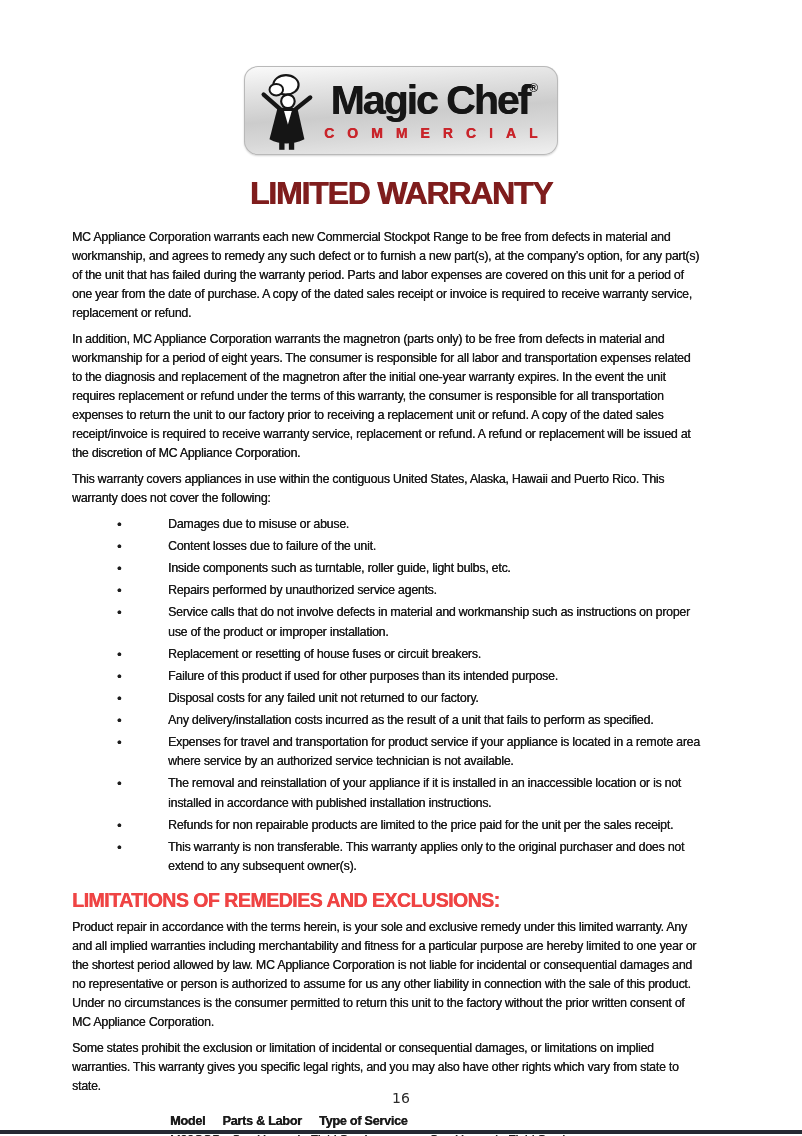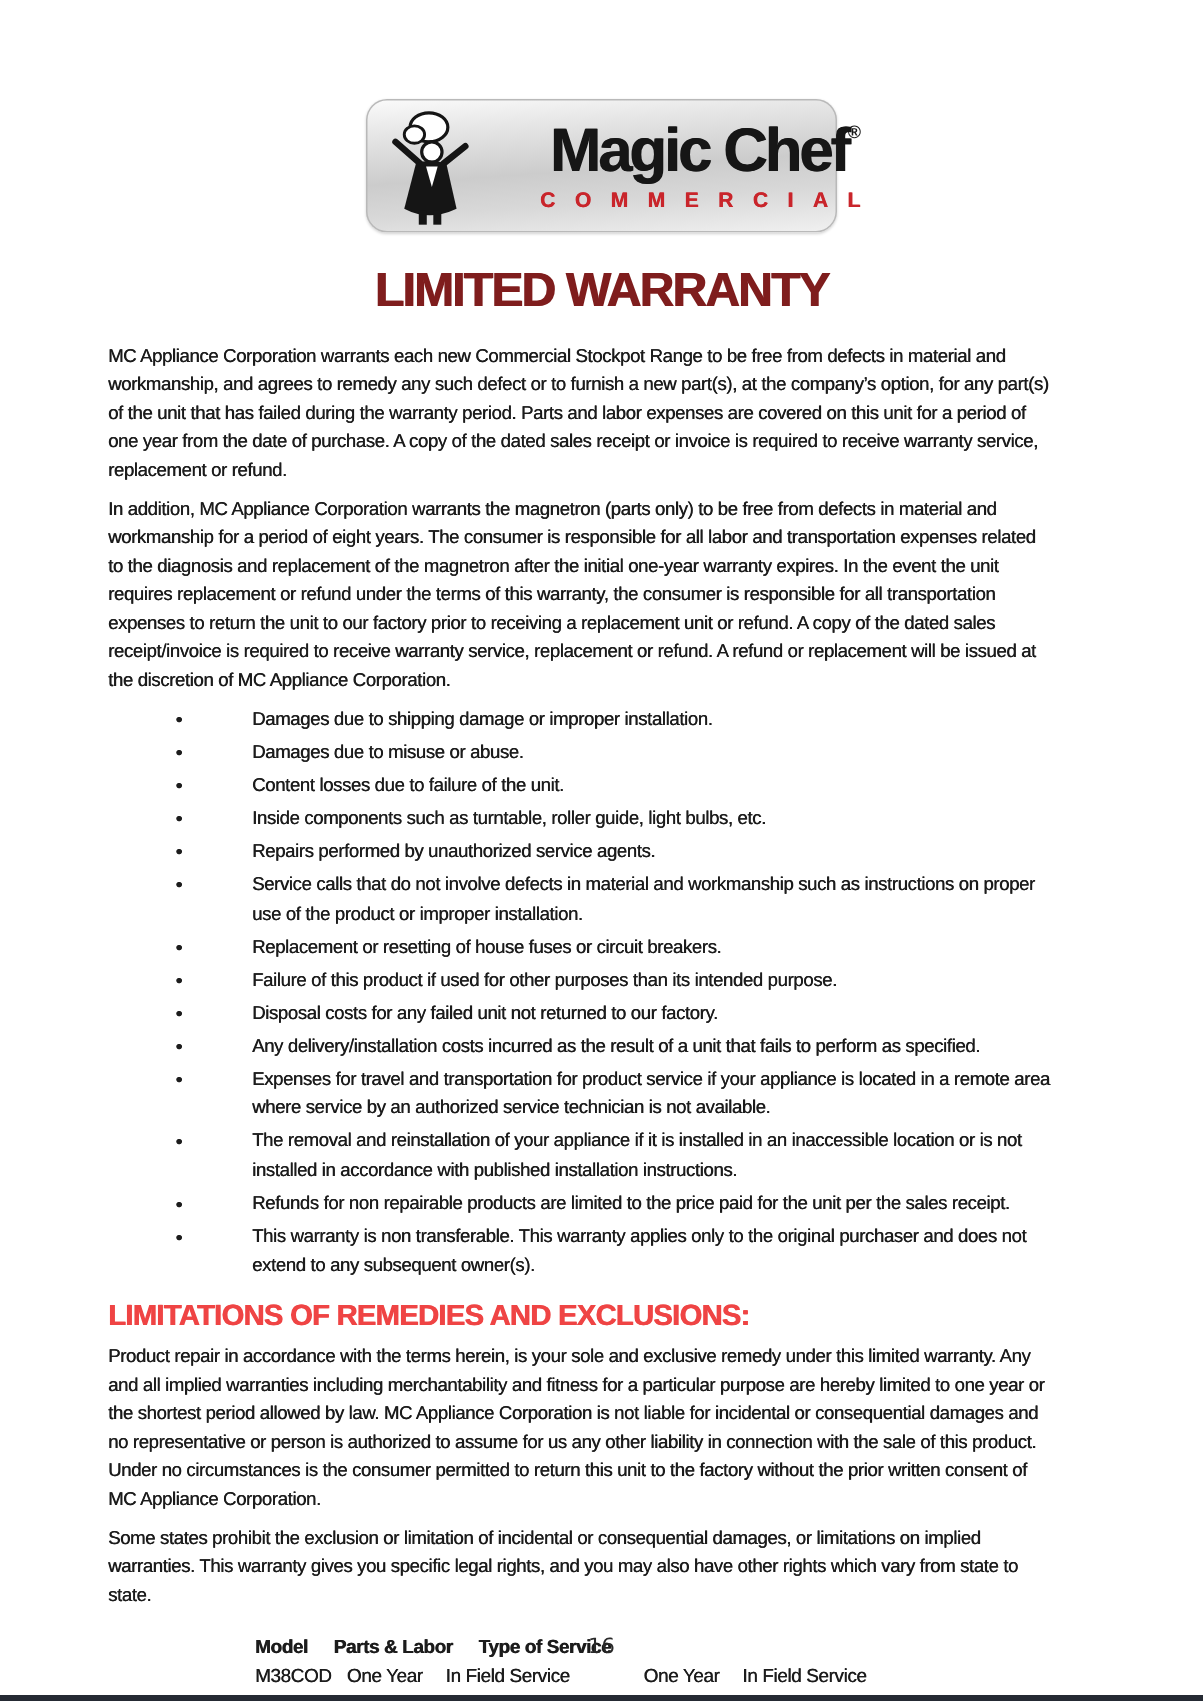--- a/index.html
+++ b/index.html
@@ -12,21 +12,21 @@
     overflow:hidden;
   }
   
   .logo-plate{
     width:314px;height:89px;
     margin:66px auto 0 auto;
     border-radius:14px;
     background:linear-gradient(176deg,#fbfbfb 0%,#e6e6e6 22%,#cccccc 52%,#d8d8d8 72%,#f1f1f1 100%);
     box-shadow:inset 0 0 0 1px #b9b9b9, 0 1px 2px rgba(0,0,0,.18);
     display:flex;align-items:center;
-    padding:0 14px 0 10px;box-sizing:border-box;gap:36px;
+    padding:0 14px 0 10px;box-sizing:border-box;
   }
   .chef-wrap{width:62px;height:82px;flex:0 0 auto;margin-top:2px;}
   .brand-block{flex:1;display:flex;flex-direction:column;align-items:center;margin-left:2px;}
   .brand-line{
     font-size:41px;font-weight:bold;letter-spacing:-2px;line-height:1;
     color:#161616;text-shadow:.6px 0 0 currentColor;white-space:nowrap;
   }
   .brand-line sup{font-size:12px;letter-spacing:0;vertical-align:22px;text-shadow:none;}
   .tagline{
     margin-top:4px;
@@ -112,23 +112,23 @@
       <div class="brand-line"><span>Magic Chef</span><sup>®</sup></div>
       <div class="tagline">COMMERCIAL</div>
     </div>
   </div>
 
   <h1>LIMITED WARRANTY</h1>
 
   <div class="content">
     <p>MC Appliance Corporation warrants each new Commercial Stockpot Range to be free from defects in material and workmanship, and agrees to remedy any such defect or to furnish a new part(s), at the company’s option, for any part(s) of the unit that has failed during the warranty period. Parts and labor expenses are covered on this unit for a period of one year from the date of purchase. A copy of the dated sales receipt or invoice is required to receive warranty service, replacement or refund.</p>
     <p>In addition, MC Appliance Corporation warrants the magnetron (parts only) to be free from defects in material and workmanship for a period of eight years. The consumer is responsible for all labor and transportation expenses related to the diagnosis and replacement of the magnetron after the initial one-year warranty expires. In the event the unit requires replacement or refund under the terms of this warranty, the consumer is responsible for all transportation expenses to return the unit to our factory prior to receiving a replacement unit or refund. A copy of the dated sales receipt/invoice is required to receive warranty service, replacement or refund. A refund or replacement will be issued at the discretion of MC Appliance Corporation.</p>
+    <p>This warranty covers appliances in use within the contiguous United States, Alaska, Hawaii and Puerto Rico. This warranty does not cover the following:</p>
 
     <ul class="exclusions">
-      <li>Damages due to shipping damage or improper installation.</li>
       <li>Damages due to misuse or abuse.</li>
       <li>Content losses due to failure of the unit.</li>
       <li>Inside components such as turntable, roller guide, light bulbs, etc.</li>
       <li>Repairs performed by unauthorized service agents.</li>
       <li>Service calls that do not involve defects in material and workmanship such as instructions on proper use of the product or improper installation.</li>
       <li>Replacement or resetting of house fuses or circuit breakers.</li>
       <li>Failure of this product if used for other purposes than its intended purpose.</li>
       <li>Disposal costs for any failed unit not returned to our factory.</li>
       <li>Any delivery/installation costs incurred as the result of a unit that fails to perform as specified.</li>
       <li>Expenses for travel and transportation for product service if your appliance is located in a remote area where service by an authorized service technician is not available.</li>

